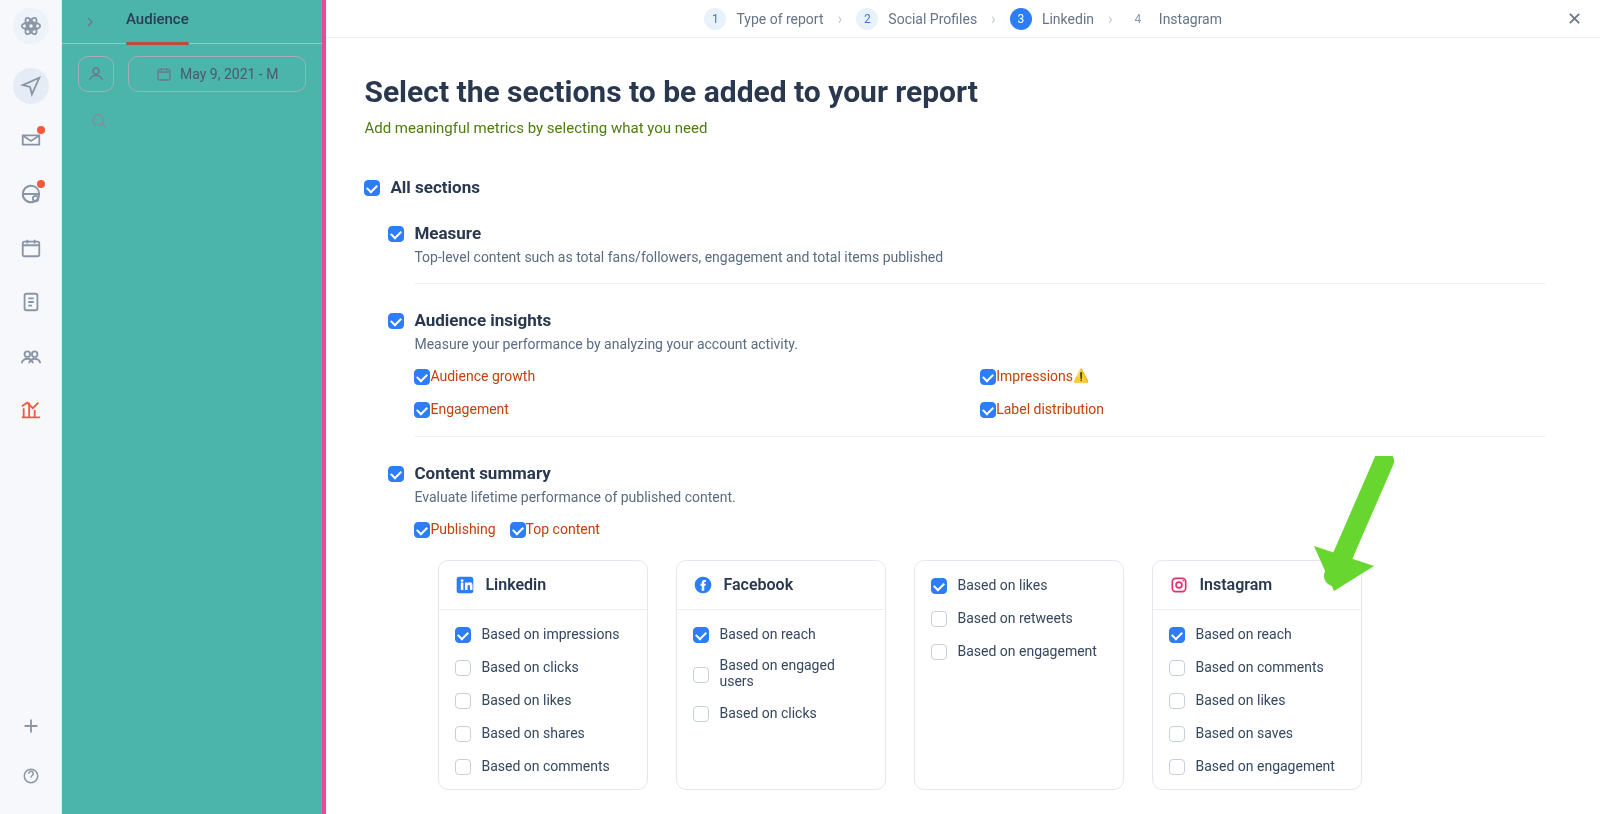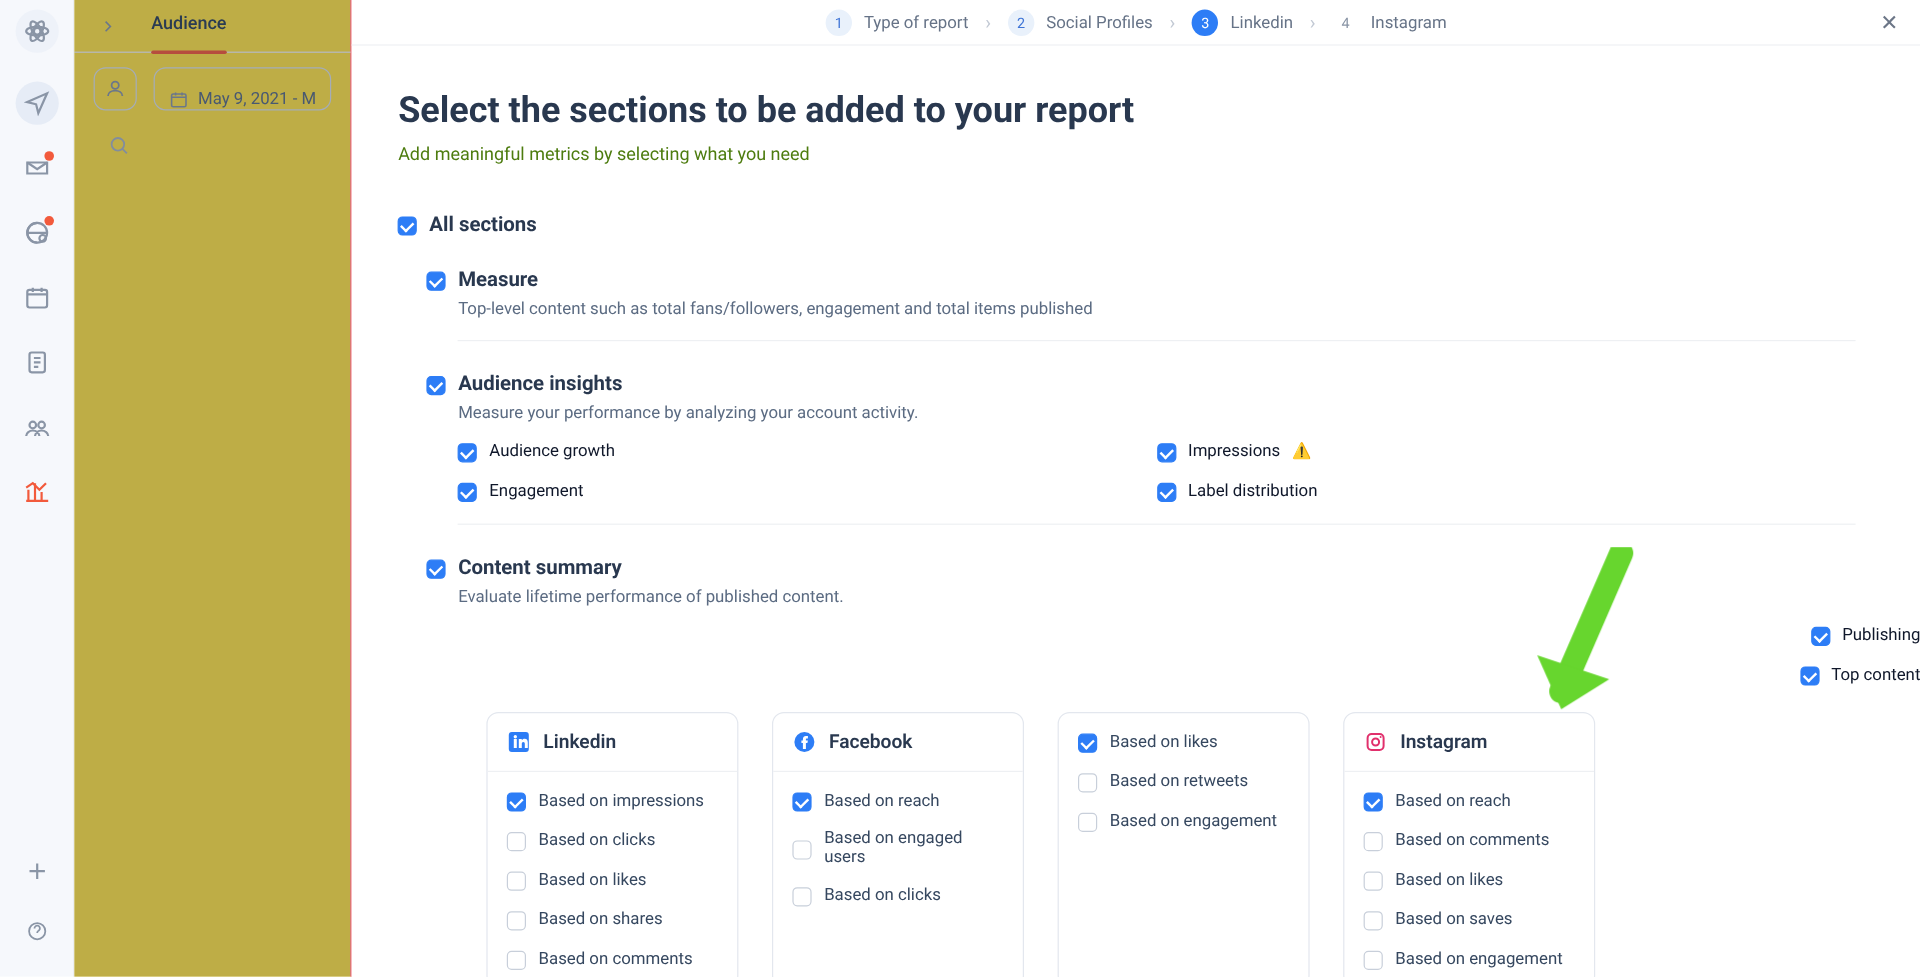--- a/index.html
+++ b/index.html
@@ -9,28 +9,28 @@
   .rail { width:62px; background:#f6f8fc; border-right:1px solid #e8ebef; display:flex; flex-direction:column; align-items:center; padding-top:8px; gap:18px; position:relative;}
   .rail .logo { width:36px; height:36px; border-radius:50%; background:#eef2f9; display:flex; align-items:center; justify-content:center; color:#8a95a6; font-size:20px; margin-bottom:6px;}
   .rail .item { width:36px; height:36px; border-radius:50%; display:flex; align-items:center; justify-content:center; color:#8a95a6; position:relative;}
   .rail .item.active-bg { background:#e6ecf6; }
   .rail .item.danger-dot::after { content:""; position:absolute; top:4px; right:4px; width:8px; height:8px; background:#f25a3c; border-radius:50%; }
   .rail .item.chart-active { color:#f25a3c; }
   .rail .bottom { margin-top:auto; margin-bottom:20px; display:flex; flex-direction:column; gap:18px; align-items:center;}
   .rail svg { width:22px; height:22px; stroke:currentColor; fill:none; stroke-width:2; }
   .rail .plus { width:28px;height:28px;border-radius:50%;display:flex;align-items:center;justify-content:center;color:#8a95a6;}
   
-  .behind { flex:0 0 208px; background:#fde047; border-right:1px solid #ec4899; position:relative;}
+  .behind { flex:0 0 208px; background:#5eead4; border-right:4px solid #ec4899; position:relative;}
   .tabs-row { height:44px; display:flex; align-items:center; gap:24px; padding:0 16px; border-bottom:1px solid #f1f2f4; }
   .tab-back { width:24px;height:24px;color:#8a95a6;display:flex;align-items:center;justify-content:center;}
   .tab-label { font-size:15px; color:#304258; font-weight:500; position:relative; padding-bottom:6px;}
   .tab-label::after { content:""; position:absolute; left:0; right:0; bottom:-11px; height:3px; background:#f25a3c; border-radius:2px;}
   .toolbar2 { display:flex; align-items:center; gap:14px; padding:12px 16px;}
   .round-btn { width:36px;height:36px;border:1px solid #d9dee6;border-radius:10px;display:flex;align-items:center;justify-content:center;color:#8a95a6;}
-  .date-pill { height:36px; border:1px solid #d9dee6; border-radius:10px; display:flex; align-items:flex-end; gap:8px; padding:0 12px; color:#5b6b82; font-size:14px; white-space:nowrap; overflow:hidden;}
+  .date-pill { height:36px; border:1px solid #d9dee6; border-radius:10px; display:flex; align-items:center; gap:8px; padding:0 27px; color:#5b6b82; font-size:14px; white-space:nowrap; overflow:hidden;}
   .search-row { padding:8px 28px; color:#aab3c0;}
   
   .dim { position:absolute; inset:0; background:rgba(30,44,70,0.28); pointer-events:none; }
   
   .modal { flex:1; background:#fff; display:flex; flex-direction:column; min-width:0; }
   .stepper { height:38px; display:flex; align-items:center; justify-content:center; gap:14px; border-bottom:1px solid #eef0f3; position:relative;}
   .stepper .close { position:absolute; right:18px; color:#6c7687; font-size:18px; cursor:pointer;}
   .step { display:flex; align-items:center; gap:10px; color:#667387; font-size:14px;}
   .step .num { width:22px; height:22px; border-radius:50%; display:flex; align-items:center; justify-content:center; font-size:12px; }
   .step .num.past { background:#e9f1fb; color:#3e74d6; }
@@ -44,22 +44,22 @@
   .cb { width:16px; height:16px; border-radius:4px; border:1.5px solid #c8cfda; background:#fff; display:inline-flex; align-items:center; justify-content:center; flex-shrink:0; margin-top:3px;}
   .cb.checked { background:#2d7df6; border-color:#2d7df6; }
   .cb.checked::after { content:""; width:8px; height:5px; border:2px solid #fff; border-top:none; border-right:none; transform:rotate(-45deg); margin-top:-2px;}
   .all-label { font-size:17px; font-weight:700; color:#29384f;}
   .group { margin-left:24px; margin-top:26px; }
   .group-head { display:flex; align-items:flex-start; gap:10px; }
   .group-title { font-size:17px; font-weight:700; color:#29384f;}
   .group-desc { font-size:14px; color:#5b6b82; margin-top:6px; margin-left:26px; margin-bottom:14px;}
   .divider { height:1px; background:#eef0f3; margin:18px 0 0 26px; width:calc(100% - 80px);}
   .subitems { margin-left:26px; display:grid; grid-template-columns:1fr 1fr; row-gap:14px; width:calc(100% - 80px);}
-  .subitem { display:flex; align-items:center; gap:10px; color:#0f172a; font-size:14px;}
-  .simple-list { margin-left:26px; display:flex; flex-direction:column; gap:14px;align-items:flex-end;}
+  .subitem { display:flex; align-items:center; color:#c2410c; font-size:14px;}
+  .simple-list { margin-left:26px; display:flex; flex-direction:row; gap:14px;}
   .cards { margin-left:50px; margin-top:22px; display:flex; gap:28px; }
   .card { width:210px; border:1px solid #e3e7ee; border-radius:10px; background:#fff; }
   .card-head { display:flex; align-items:flex-start; gap:10px; padding:14px 16px; border-bottom:1px solid #eef0f3; font-weight:600; color:#29384f;}
   .card-head .netsvg { width:20px; height:20px; }
   .card-body { padding:14px 16px; display:flex; flex-direction:column; gap:14px;}
   .ci { display:flex; align-items:center; gap:10px; font-size:14px; color:#35475f;}
   .warn { font-size:13px; }
   
   .arrow-annot { position:absolute; left:978px; top:456px; pointer-events:none; }
   .arrow-annot svg { width:100px; height:160px; }

